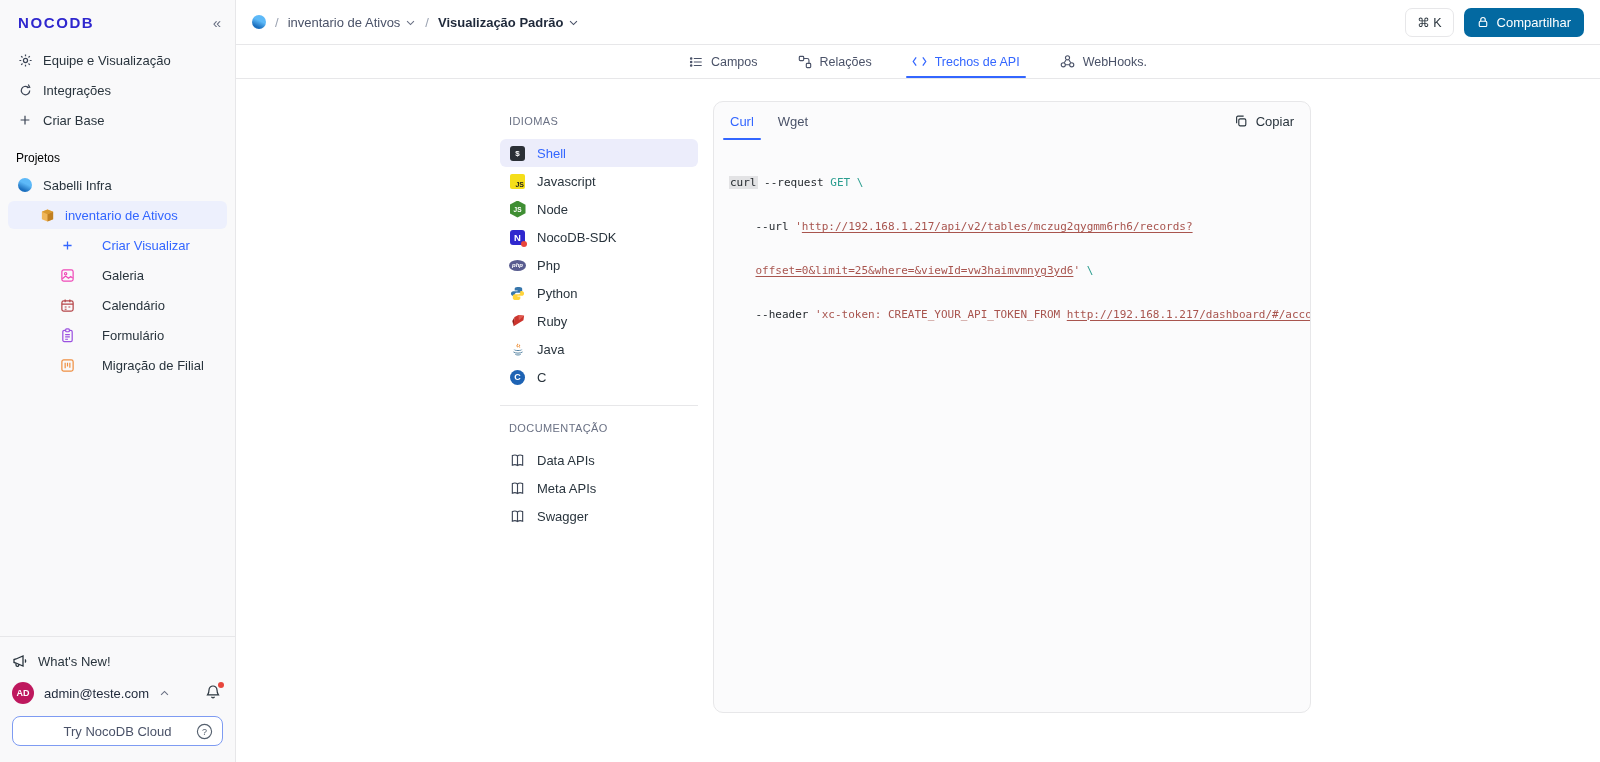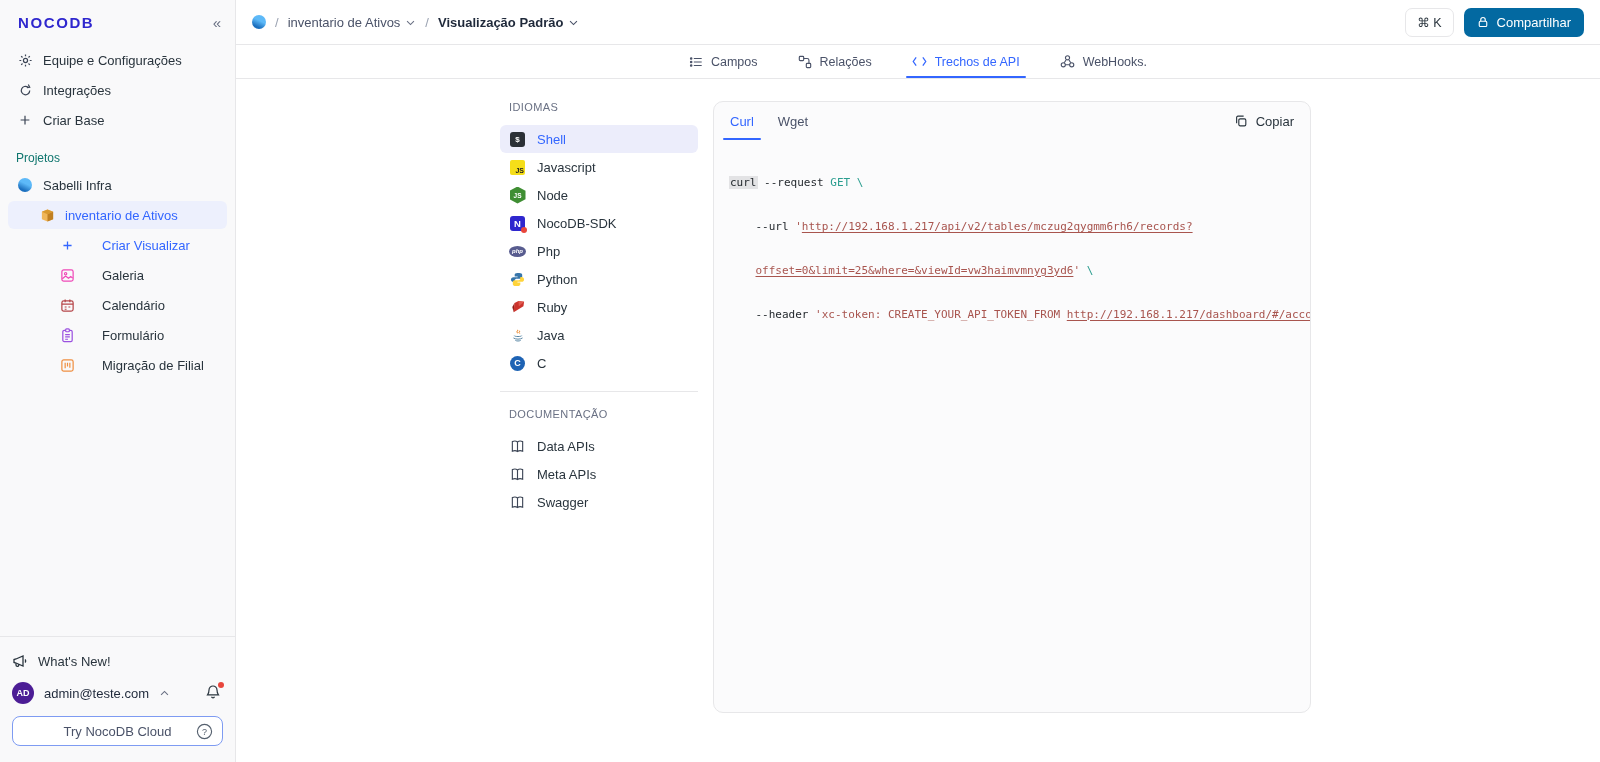--- a/index.html
+++ b/index.html
@@ -7,29 +7,29 @@
   body { font-family:"Liberation Sans", sans-serif; width:1600px; height:762px; overflow:hidden; color:#29343d; }
   .app { display:flex; width:1600px; height:762px; }
 
   
   .sidebar { width:236px; flex:none; background:#f9f9fa; border-right:1px solid #e7e7e9; display:flex; flex-direction:column; }
   .sb-head { height:45px; flex:none; display:flex; align-items:center; justify-content:space-between; padding:0 14px 0 18px; }
   .logo { font-weight:bold; letter-spacing:1.6px; color:#2f27ce; font-size:15px; }
   .collapse { color:#6a7184; font-size:15px; cursor:pointer; }
   .sb-item { height:28px; margin:1px 8px; padding:0 9px; display:flex; align-items:center; gap:10px; border-radius:6px; font-size:13px; color:#29343d; cursor:pointer; white-space:nowrap; }
   .sb-item .icn { width:16px; height:16px; flex:none; display:flex; align-items:center; justify-content:center; color:#55606e; }
-  .sb-section-label { font-size:12px; color:#0f766e; margin:16px 16px 5px; }
+  .sb-section-label { font-size:12px; color:#000000; margin:16px 16px 5px; }
   .indent1 { padding-left:31px; }
   .indent2 { padding-left:51px;gap:27px; }
   .sb-item.selected { background:#edf0fd; color:#3366ff; }
   .sb-item.blue { color:#3366ff; }
   .sb-spacer { flex:1; }
   .sb-bottom { border-top:1px solid #e7e7e9; padding:11px 12px 16px;text-align:center; }
   .bn-row { display:flex; align-items:center; gap:10px; height:26px; font-size:13px; cursor:pointer; }
-  .avatar { width:22px; height:22px; border-radius:50%; background:#4c1d95; color:#fff; font-size:9px; font-weight:bold; display:flex; align-items:center; justify-content:center; flex:none; }
+  .avatar { width:22px; height:22px; border-radius:50%; background:#be185d; color:#fff; font-size:9px; font-weight:bold; display:flex; align-items:center; justify-content:center; flex:none; }
   .bell-wrap { margin-left:auto; position:relative; width:18px; height:18px; }
   .bell-dot { position:absolute; top:-2px; right:-1px; width:6px; height:6px; background:#e8463c; border-radius:50%; }
   .try-btn { margin-top:10px; height:30px; border:1px solid #7e9bf2; border-radius:8px; background:#fff; display:flex; align-items:center; justify-content:center; position:relative; font-size:13px; color:#4a5268; cursor:pointer; }
   .try-q { position:absolute; right:9px; top:6px; }
   .sphere { width:14px; height:14px; border-radius:50%; background:linear-gradient(205deg,#5db9f8 42%,#1b6fbe 78%); flex:none; }
 
   
   .main { flex:1; min-width:0; display:flex; flex-direction:column; background:#fff; }
   .top-bar { height:45px; flex:none; border-bottom:1px solid #e7e7e9; display:flex; align-items:center; padding:0 16px; position:relative; }
   .crumb { display:flex; align-items:center; gap:9px; font-size:13px; color:#4a5268; }
@@ -44,21 +44,21 @@
   .share-btn { height:29px; padding:0 13px; background:#0369a1; color:#fff; border-radius:7px; display:flex; align-items:center; gap:8px; font-size:13px; cursor:pointer;justify-content:space-between; }
 
   .detail-tabs { height:34px; flex:none; border-bottom:1px solid #e7e7e9; display:flex; justify-content:center; gap:40px; }
   .dtab { display:flex; align-items:center; gap:8px; font-size:12.5px; color:#4a5268; position:relative; cursor:pointer; }
   .dtab.active { color:#3366ff;justify-content:flex-end; }
   .dtab.active::after { content:""; position:absolute; left:-6px; right:-6px; bottom:0; height:2px; background:#3366ff; border-radius:2px; }
 
   .content { flex:1; position:relative; background:#fff; }
 
   
-  .lang-col { position:absolute; left:264px; top:22px; width:198px; }
+  .lang-col { position:absolute; left:264px; top:36px; width:198px; }
   .sec-label { font-size:11px; letter-spacing:.4px; color:#6a7184; margin:0 0 12px 9px; }
   .lang-item { height:28px; display:flex; align-items:center; gap:11px; padding:0 9px; border-radius:6px; font-size:13px; color:#29343d; cursor:pointer; }
   .lang-item.selected { background:#ecedfb; color:#3366ff; }
   .divider { border-top:1px solid #e7e7e9; margin:14px 0 16px; }
   .li { width:17px; height:17px; flex:none; display:flex; align-items:center; justify-content:center; }
   .ic-shell { width:15px; height:15px; background:#2b3036; color:#fff; border-radius:3px; font-size:8px; font-weight:bold; display:flex; align-items:center; justify-content:center; }
   .ic-js { width:15px; height:15px; background:#f5de19; color:#1c1c1c; font-size:7px; font-weight:bold; border-radius:2px; display:flex; align-items:flex-end; justify-content:flex-end; padding:0 1px 1px 0; }
   .ic-node { width:16px; height:17px; background:#3f8e33; color:#fff; font-size:6.5px; font-weight:bold; display:flex; align-items:center; justify-content:center; clip-path:polygon(50% 0,100% 25%,100% 75%,50% 100%,0 75%,0 25%); }
   .ic-nocodb { width:15px; height:15px; background:#2f27ce; border-radius:3px; color:#fff; font-size:9.5px; font-weight:bold; display:flex; align-items:center; justify-content:center; position:relative; }
   .ic-nocodb::after { content:""; position:absolute; right:-2px; bottom:-2px; width:6px; height:6px; background:#e8463c; border-radius:50%; }
@@ -91,21 +91,21 @@
       <span class="collapse">«</span>
     </div>
 
     <div class="sb-item">
       <span class="icn">
         <svg width="15" height="15" viewBox="0 0 16 16" fill="none" stroke="#3d4656" stroke-width="1.3">
             <circle cx="8" cy="8" r="2.2"></circle>
             <path d="M8 1.5v2M8 12.5v2M1.5 8h2M12.5 8h2M3.4 3.4l1.4 1.4M11.2 11.2l1.4 1.4M12.6 3.4l-1.4 1.4M4.8 11.2l-1.4 1.4"></path>
           </svg>
       </span>
-      <span>Equipe e Configurações</span>
+      <span>Equipe e Visualização</span>
     </div>
 
     <div class="sb-item">
       <span class="icn">
         <svg width="15" height="15" viewBox="0 0 16 16" fill="none" stroke="#3d4656" stroke-width="1.3">
             <path d="M12.5 8a4.5 4.5 0 1 1-2-3.7"></path>
             <path d="M11 1.5l1.5 3-3 .5"></path>
           </svg>
       </span>
       <span>Integrações</span>

